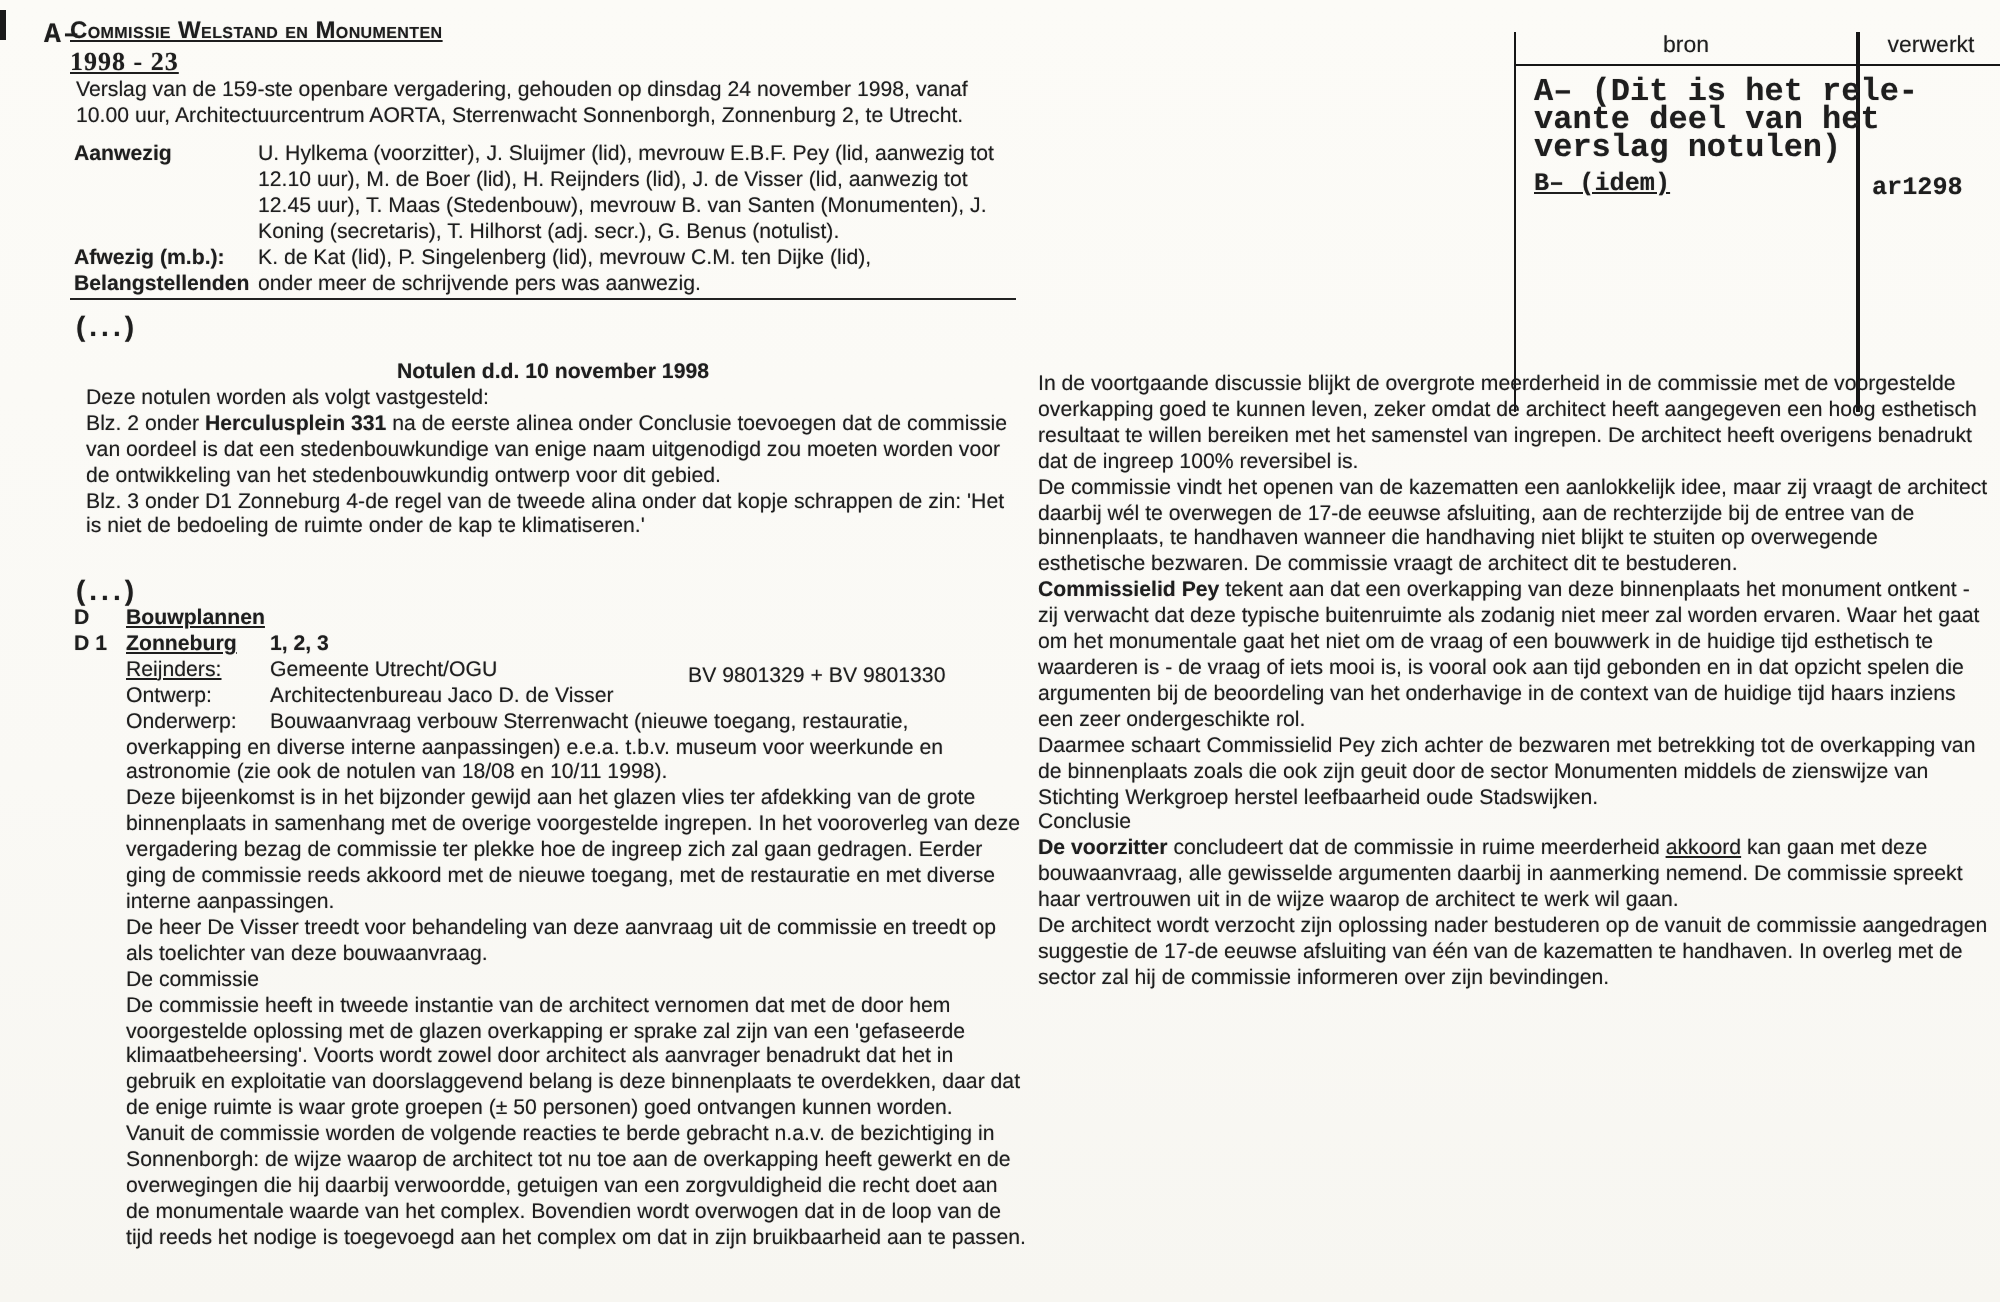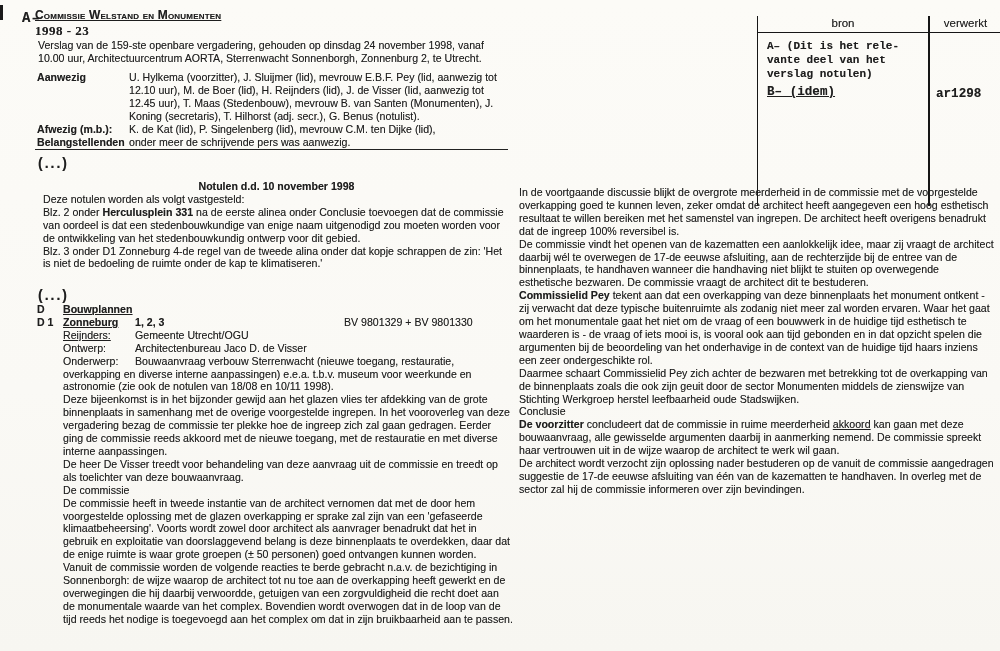--- a/index.html
+++ b/index.html
@@ -22,44 +22,44 @@
 
   
   .margin-mark { position:absolute; left:22px; top:10px; font-size:14px; font-weight:600; letter-spacing:1px; }
 
   
   .stamp { position:absolute; left:757px; top:16px; width:243px; height:190px; border-left:1.8px solid #161616;padding-left:32px; }
   .stamp-divider { position:absolute; left:170px; top:0; width:1.8px; height:190px; background:#161616; }
   .stamp-header { position:absolute; left:0; top:0; width:243px; height:16px; border-bottom:1.8px solid #161616; font-size:11.5px; }
   .stamp-h-bron { position:absolute; left:0; top:1px; width:170px; text-align:center; }
   .stamp-h-verwerkt { position:absolute; left:172px; top:1px; right:0; text-align:center; }
-  .stamp-note-a { position:absolute; left:9px; top:23px; font-size:11px; line-height:14px; font-weight:600; }
+  .stamp-note-a { position:absolute; left:9px; top:23px; font-size:16px; line-height:14px; font-weight:600; }
   .stamp-note-b { position:absolute; left:9px; top:69px; font-size:12.6px; font-weight:600;text-decoration:underline; }
   .stamp-verwerkt { position:absolute; left:178px; top:71px; font-size:12.6px; font-weight:600; }
 
   
   .block-header { left:35px; top:8px; }
   .doc-title { font-variant:small-caps; text-decoration:underline; font-size:12px; font-weight:600; letter-spacing:0.2px; }
-  .doc-number { font-family:"Liberation Serif", serif; font-weight:700; font-size:13px; letter-spacing:0.5px; margin-top:1px; }
+  .doc-number { font-family:"Liberation Serif", serif; font-weight:700; font-size:13px; letter-spacing:0.5px; margin-top:1px;text-decoration:underline; }
   .block-intro { left:38px; top:39px; width:472px; }
   .block-att { left:37px; top:71px; width:473px; display:grid; grid-template-columns:92px 1fr; }
   .att-label { font-weight:700; }
   .rule { left:35px; top:149px; width:473px; border-top:1.7px solid #222; height:0; }
   .ell { font-weight:800; font-size:14px; letter-spacing:2px; }
   .ell1 { left:38px; top:155px; }
   .ell2 { left:38px; top:287px; }
   .block-notulen { left:43px; top:180px; width:467px; }
   .block-bouw { left:35px; top:303px; width:478px; }
   .bouw-row { display:grid; grid-template-columns:28px 1fr; }
   .marker { font-weight:700; padding-left:2px; }
   .bp-title { font-weight:700; text-decoration:underline; }
   .d1-content { position:relative; }
   .d1-name { display:inline-block; width:72px; font-weight:700; text-decoration:underline; }
   .d1-addr { font-weight:700; }
-  .d1-ref { position:absolute; left:237px; top:0;padding-left:44px; }
+  .d1-ref { position:absolute; left:237px; top:16px;padding-left:44px; }
   .kv { display:grid; grid-template-columns:72px 1fr; }
   .onderwerp-label { display:inline-block; width:72px; }
 
   
   .block-right { left:519px; top:186px; width:476px; }
 </style>
 </head>
 <body>
 
 <div class="page">

